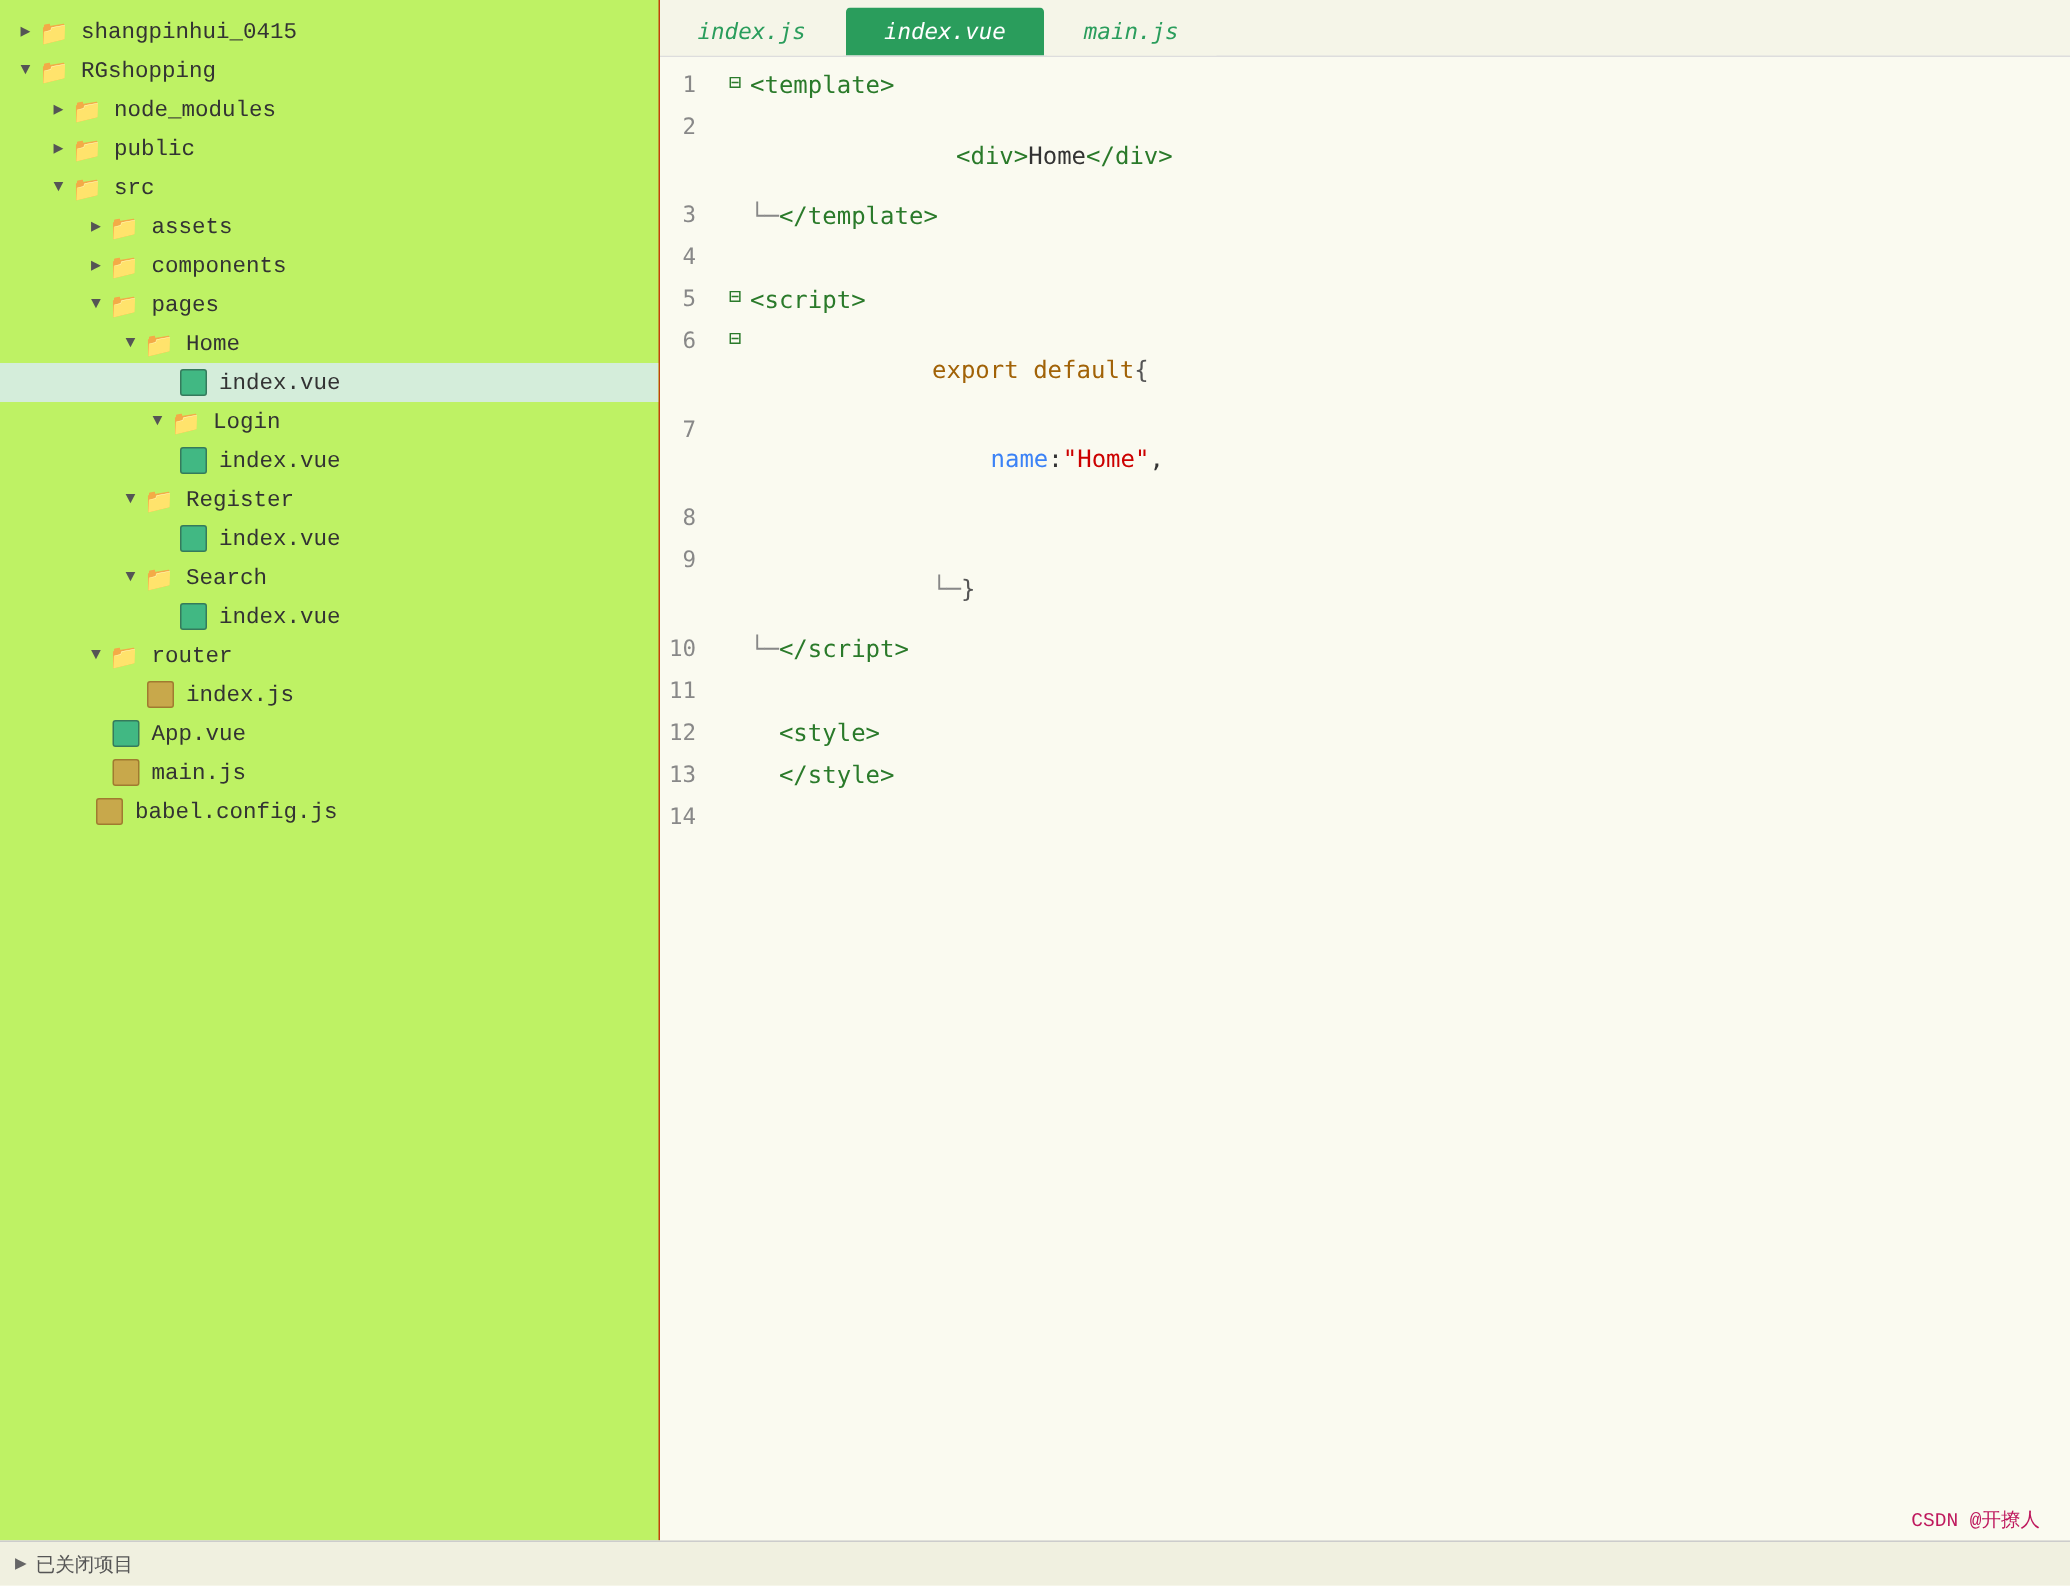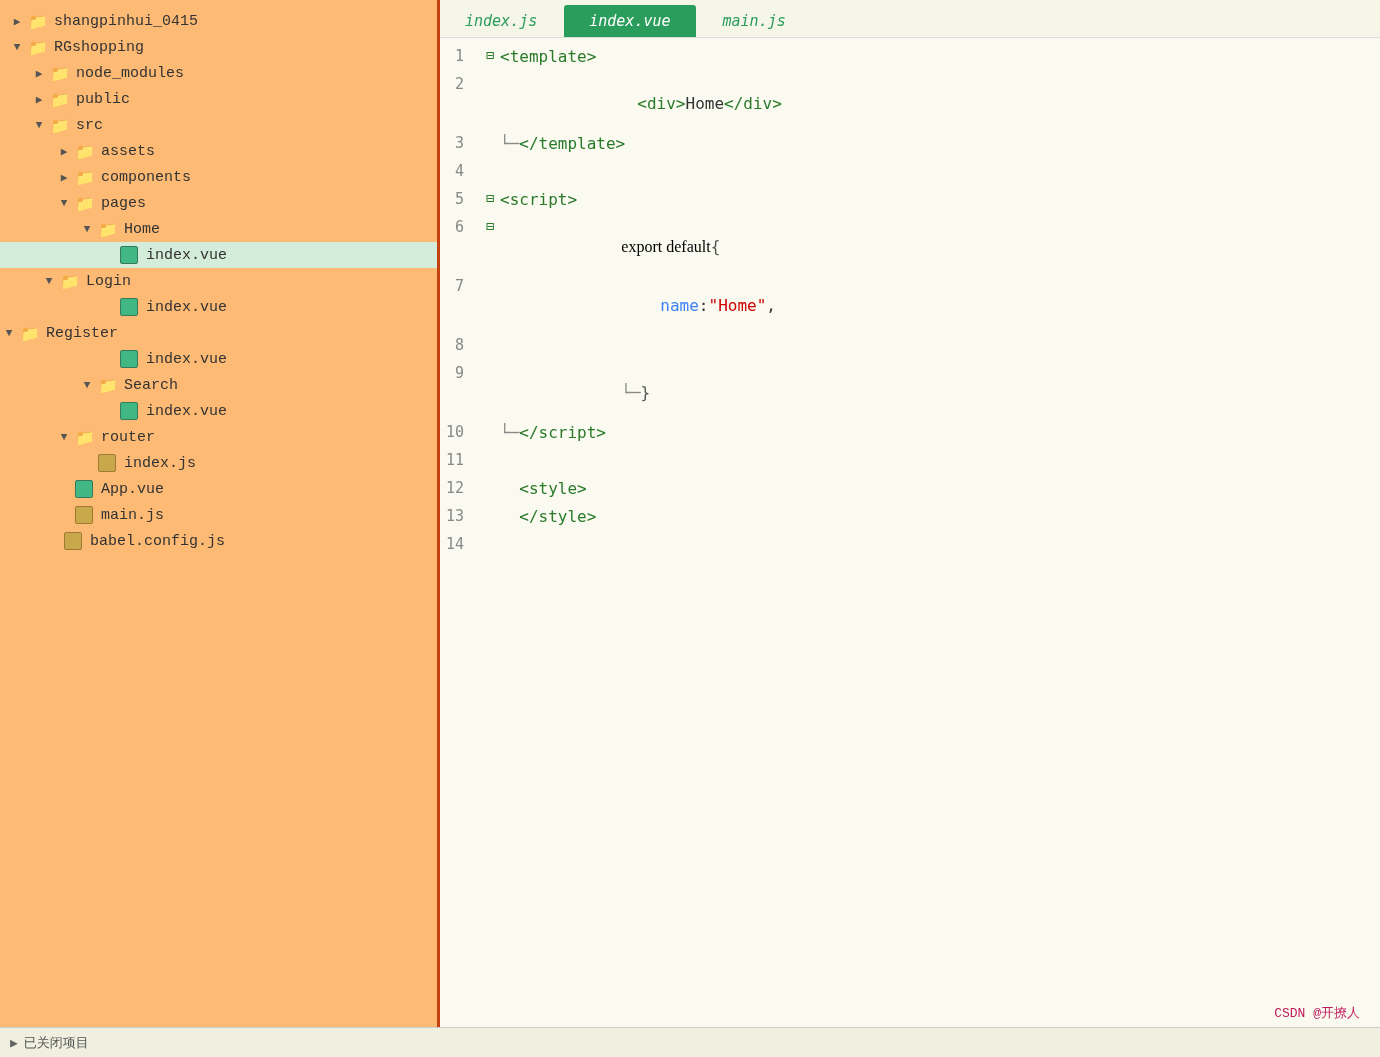--- a/index.html
+++ b/index.html
@@ -17,26 +17,25 @@
     .main-container {
       display: flex;
       flex: 1;
       height: calc(100% - 30px);
     }
 
     
     .sidebar {
       width: 440px;
       min-width: 440px;
-      background: #fdba74;
-      border-right: 3px solid #c2410c;
+      background: #bef264;
+      border-right: 1px solid #c2410c;
       overflow-y: auto;
       padding: 8px 0;
       font-size: 15px;
-      text-align: right;
     }
 
     .tree-item {
       display: flex;
       align-items: center;
       padding: 4px 0;
       cursor: pointer;
       user-select: none;
       white-space: nowrap;
     }
@@ -203,21 +202,21 @@
     .line-content {
       flex: 1;
       font-size: 16px;
       font-family: 'Consolas', 'Monaco', monospace;
       white-space: pre;
       color: #333;
     }
 
     
     .tag { color: #2a7a2a; font-weight: normal; text-align: right; }
-    .keyword { color: #000000; font-family: Liberation Serif, serif; }
+    .keyword { color: #a16207; }
     .string { color: #cc0000; }
     .property { color: #3b82f6; }
     .bracket { color: #555; }
 
     
     .watermark {
       position: absolute;
       bottom: 35px;
       right: 20px;
       font-size: 13px;
@@ -284,33 +283,33 @@
       <span class="icon-folder"></span>
       <span class="item-label">Home</span>
     </div>
 
     <div class="tree-item active" style="padding-left: 100px;">
       <span class="arrow none" style="width:18px;display:inline-block;"></span>
       <span class="icon-vue"></span>
       <span class="item-label">index.vue</span>
     </div>
 
-    <div class="tree-item" style="padding-left: 40px;">
+    <div class="tree-item" style="padding-left: 96px;">
       <span class="arrow open"></span>
       <span class="icon-folder"></span>
       <span class="item-label">Login</span>
     </div>
 
     <div class="tree-item" style="padding-left: 100px;">
       <span class="arrow none" style="width:18px;display:inline-block;"></span>
       <span class="icon-vue"></span>
       <span class="item-label">index.vue</span>
     </div>
 
-    <div class="tree-item" style="">
+    <div class="tree-item" style="padding-left: 78px;">
       <span class="arrow open"></span>
       <span class="icon-folder"></span>
       <span class="item-label">Register</span>
     </div>
 
     <div class="tree-item" style="padding-left: 100px;">
       <span class="arrow none" style="width:18px;display:inline-block;"></span>
       <span class="icon-vue"></span>
       <span class="item-label">index.vue</span>
     </div>

